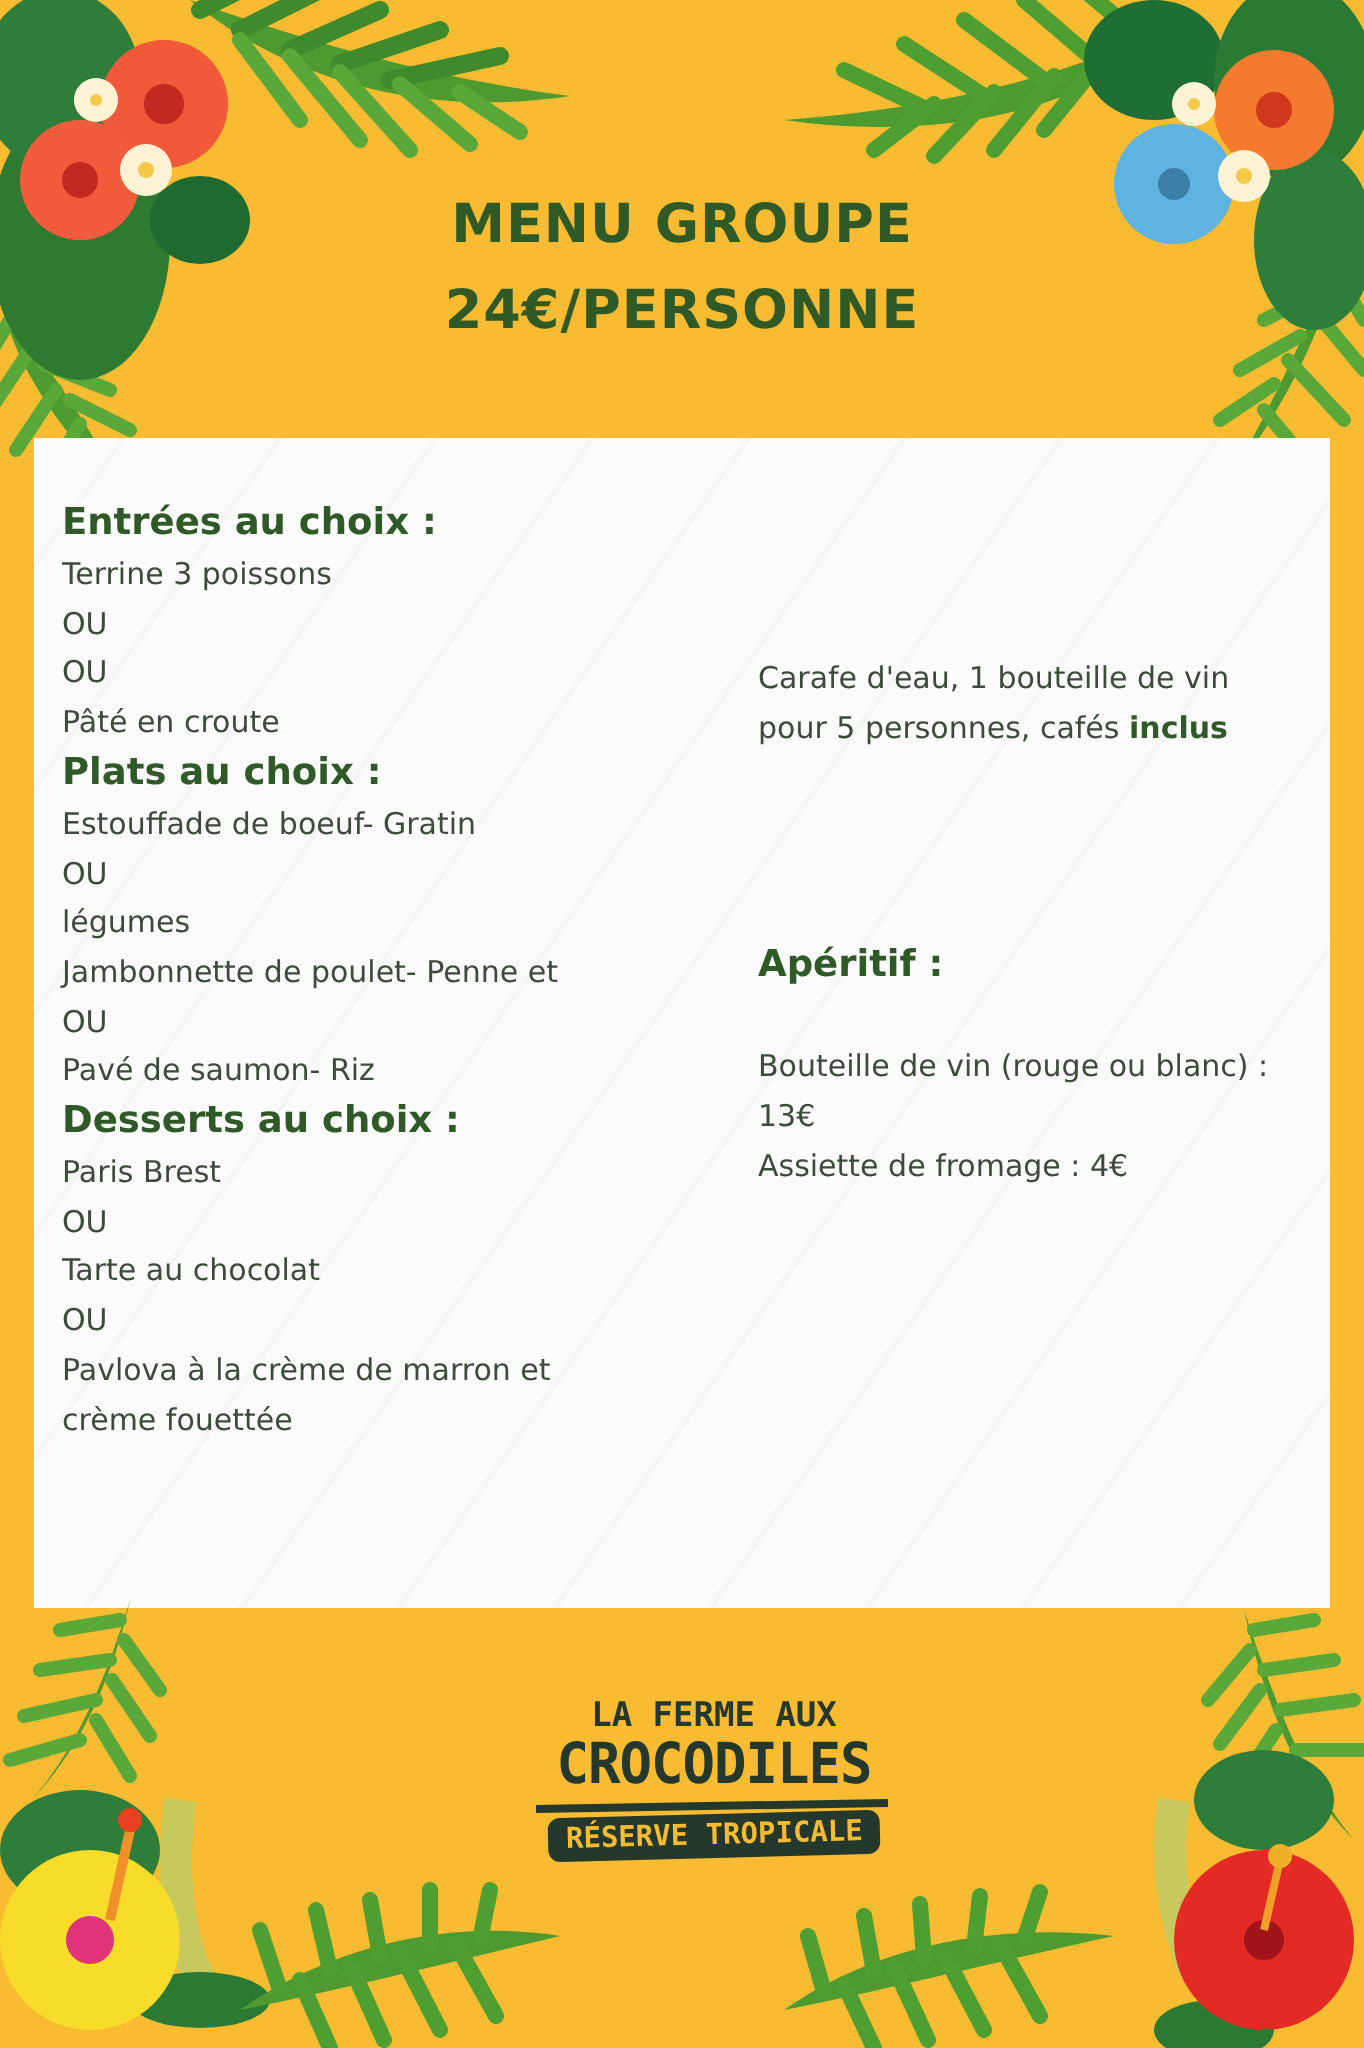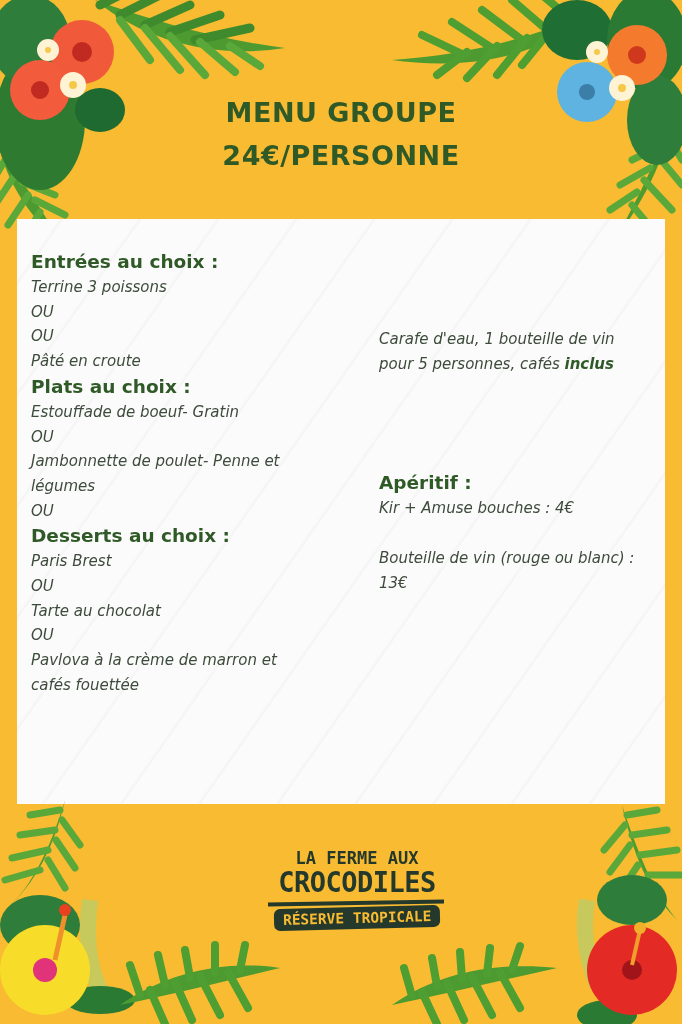--- a/index.html
+++ b/index.html
@@ -17,21 +17,21 @@
   }
   .card {
     position:absolute; left:17px; top:219px; width:648px; height:585px;
     background:
       repeating-linear-gradient(-55deg, rgba(255,255,255,0) 0px, rgba(255,255,255,0) 60px, rgba(230,230,230,0.35) 61px, rgba(255,255,255,0) 64px),
       #fbfbfb;
   }
   .col-left { position:absolute; left:14px; top:30px; width:320px; }
   .col-right { position:absolute; left:362px; top:108px; width:280px; }
   .h { font-weight:bold; color:#2f5a27; font-size:18.5px; line-height:26px; margin:0; }
-  .l { font-size:15px; line-height:24.7px; color:#3d4b3b; margin:0;font-style:italic; }
+  .l { font-size:15px; line-height:24.7px; color:#3d4b3b; margin:0; }
   .sup-title { font-weight:bold; color:#2f5a27; font-size:17.5px; text-align:center; width:286px; margin:0; }
   .gap { height:24.7px; }
   .logo { position:absolute; left:264px; top:848px; width:186px; text-align:center; color:#24392b; }
   .logo .l1 { font-family:"DejaVu Sans Mono", monospace; font-weight:bold; font-size:17px; letter-spacing:0px; line-height:20px; }
   .logo .l2 { font-family:"DejaVu Sans Mono", monospace; font-weight:bold; font-size:27px; letter-spacing:-0.5px; line-height:30px; transform:scaleY(1.05); }
   .logo .bar { height:4px; background:#24392b; margin:3px 6px 2px 4px; transform:skewY(-1deg); }
   .logo .badge { display:inline-block; background:#24392b; color:#f8bb32; font-family:"DejaVu Sans Mono", monospace; font-weight:bold; font-size:14.5px; padding:3px 9px; border-radius:6px; transform:rotate(-1.5deg); }
 </style>
 </head>
 <body>
@@ -88,47 +88,48 @@
       <p class="h">Entrées au choix :</p>
       <p class="l">Terrine 3 poissons</p>
       <p class="l">OU</p>
       <p class="l">OU</p>
       <p class="l">Pâté en croute</p>
     </div>
     <div>
       <p class="h">Plats au choix :</p>
       <p class="l">Estouffade de boeuf- Gratin</p>
       <p class="l">OU</p>
+      <p class="l">légumes</p>
       <p class="l">Jambonnette de poulet- Penne et</p>
-      <p class="l">légumes</p>
       <p class="l">OU</p>
+      <p class="l">Pavé de saumon- Riz</p>
     </div>
     <div>
       <p class="h">Desserts au choix :</p>
       <p class="l">Paris Brest</p>
       <p class="l">OU</p>
       <p class="l">Tarte au chocolat</p>
       <p class="l">OU</p>
       <p class="l">Pavlova à la crème de marron et</p>
-      <p class="l">cafés fouettée</p>
+      <p class="l">crème fouettée</p>
     </div>
   </div>
 
   <div class="col-right">
     <div>
       <p class="l">Carafe d'eau, 1 bouteille de vin</p>
       <p class="l"><span>pour 5 personnes, cafés </span><b style="color:#2f5a27">inclus</b></p>
     </div>
     <div style="height:80px"></div>
     <div style="height:14px"></div>
     <p class="h">Apéritif :</p>
-    <p class="l">Kir + Amuse bouches : 4€</p>
     <div class="gap"></div>
     <p class="l">Bouteille de vin (rouge ou blanc) :</p>
     <p class="l">13€</p>
+    <p class="l">Assiette de fromage : 4€</p>
   </div>
 </div>
 
 <svg class="deco" style="left:0;top:790px" width="300" height="234" viewBox="0 0 300 234">
   <path d="M65 10 C50 60 30 100 5 120 C35 95 55 55 65 10Z" fill="#4c9a30"></path>
   <path d="M60 20 L30 25 M55 40 L20 45 M48 60 L12 68 M40 80 L5 90 M62 30 L80 55 M56 50 L75 78 M48 70 L65 98" stroke="#5aa83a" stroke-width="7" stroke-linecap="round"></path>
   <path d="M90 110 C85 150 90 180 100 200" stroke="#a8d27a" stroke-width="16" fill="none" opacity="0.6"></path>
   <ellipse cx="40" cy="135" rx="40" ry="30" fill="#2f7d3a"></ellipse>
   <ellipse cx="100" cy="210" rx="35" ry="14" fill="#2b7a33"></ellipse>
   <circle cx="45" cy="180" r="45" fill="#f8dc2a"></circle>

